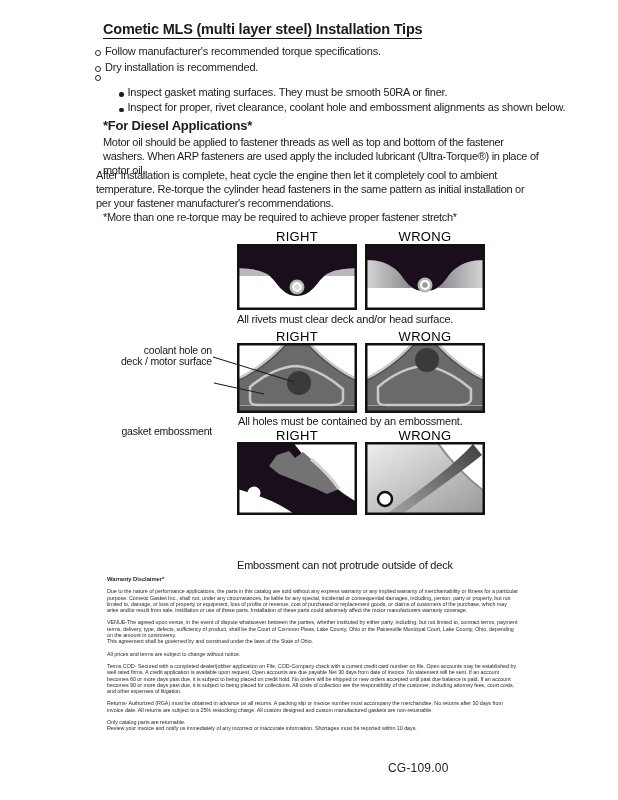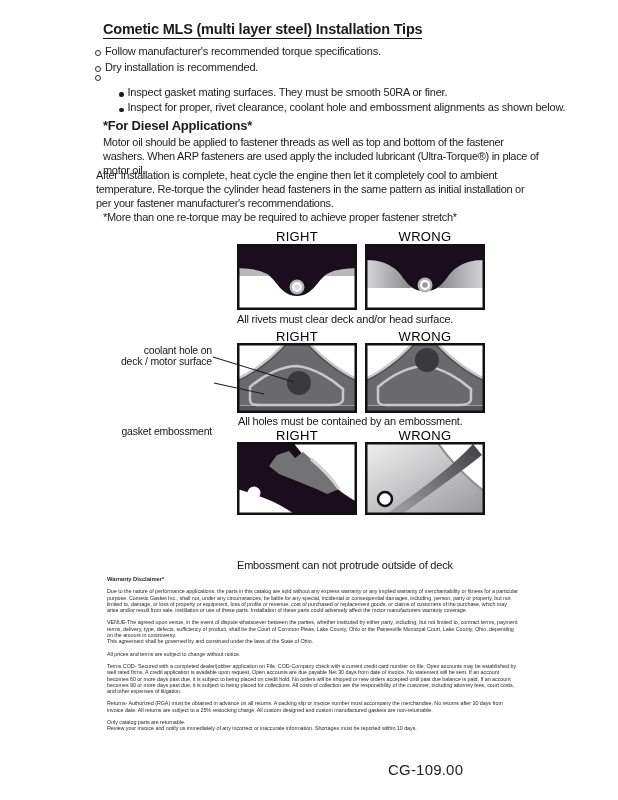--- a/index.html
+++ b/index.html
@@ -17,21 +17,21 @@
   .sub{margin-left:24px;}
   .section-head{font-size:13px;font-weight:bold;letter-spacing:-0.2px;white-space:nowrap;}
   .para{font-size:11px;line-height:13.8px;letter-spacing:-0.3px;width:445px;}
   .fig-label{width:120px;text-align:center;font-size:13px;letter-spacing:0.3px;color:#000000;}
   .fig-caption{font-size:11px;letter-spacing:-0.2px;line-height:13px;color:#161616;white-space:nowrap;}
   .annot{font-size:10.5px;line-height:11px;letter-spacing:-0.2px;text-align:right;width:152px;color:#161616;}
   .legal{width:412px;font-size:5.4px;line-height:6.3px;letter-spacing:-0.05px;color:#2b2b2b;}
   .legal-head{font-weight:bold;font-size:5.8px;margin-bottom:6px;}
   .legal-para{margin-bottom:6px;text-align:left;}
   .legal-para.tight{margin-bottom:0;}
-  .footer-code{font-size:15px;color:#222;letter-spacing:0.2px;}
+  .footer-code{font-size:12px;color:#222;letter-spacing:0.2px;}
   svg{display:block;}
 </style>
 </head>
 <body>
 
 <div class="page">
 
   <div class="abs doc-title" style="left:103px;top:21px;">Cometic MLS (multi layer steel) Installation Tips</div>
 
   <div class="abs tips" style="left:95px;top:45px;">

